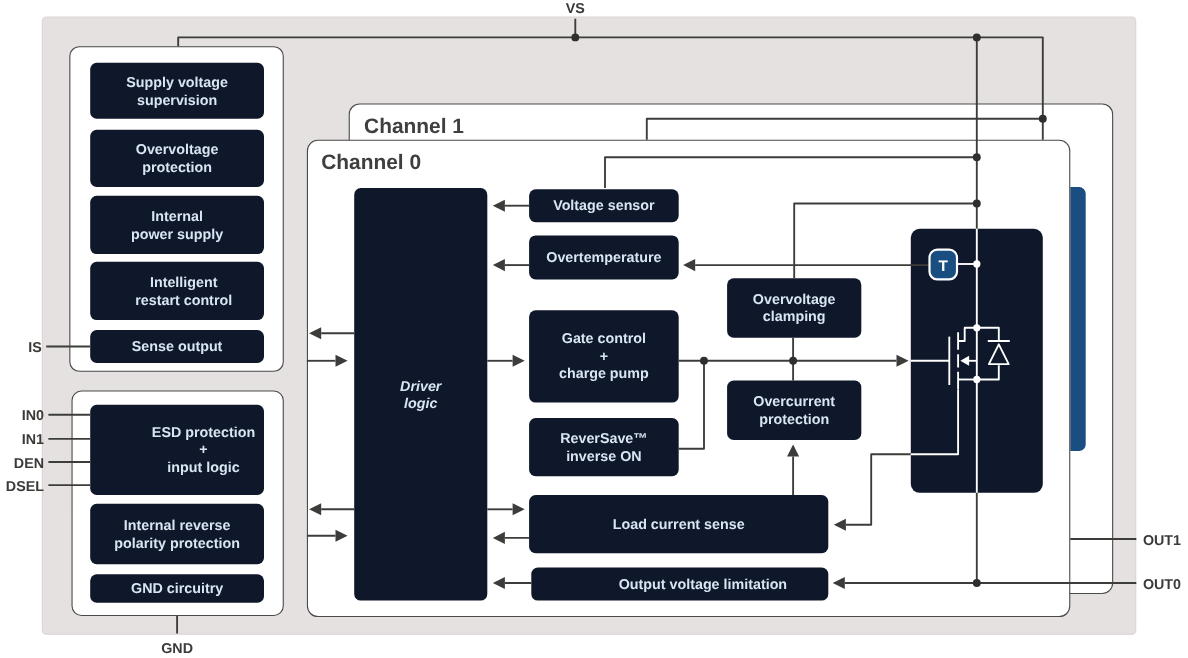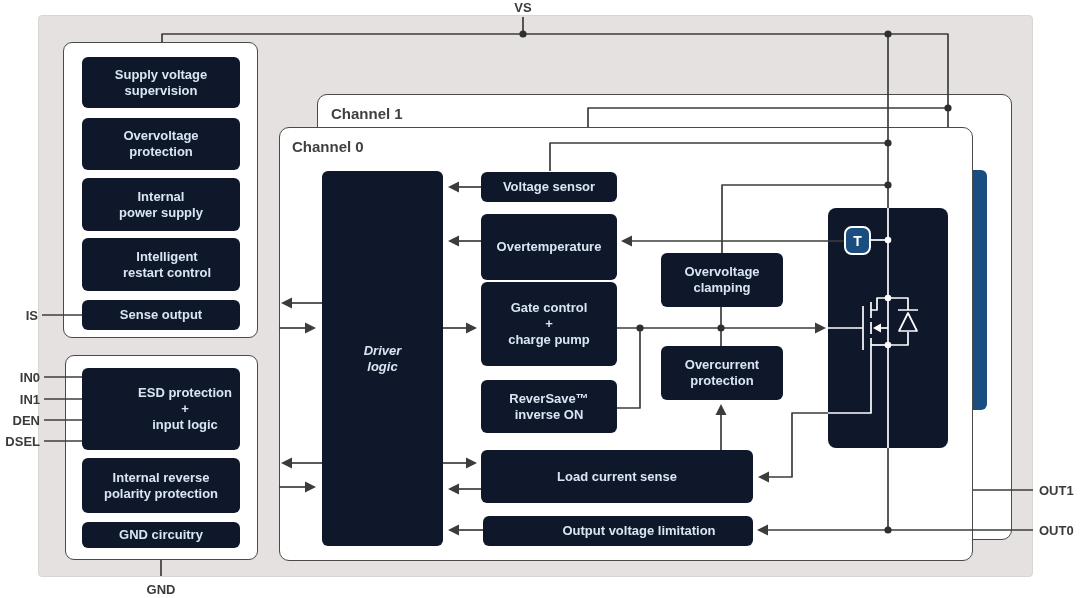--- a/index.html
+++ b/index.html
@@ -2,21 +2,21 @@
 <html><head>
 <meta charset="utf-8">
 <style>
   html,body{margin:0;padding:0;background:#fff;font-family:"Liberation Sans","DejaVu Sans",sans-serif;}
   #canvas{position:relative;width:1080px;height:598px;background:#fff;overflow:hidden;}
   .abs{position:absolute;}
   .gray{background:#e4e1e0;border:1px solid #d8d5d3;border-radius:4px;}
   .wbox{background:#fff;border:1.6px solid #4a4a49;border-radius:9px;box-sizing:border-box;}
   .blk{background:#0f172a;border-radius:6px;color:#d9e6f2;display:flex;align-items:center;justify-content:center;
        text-align:center;font-size:13px;font-weight:600;line-height:1.22;white-space:pre-line;box-sizing:border-box;}
-  .chlabel{font-size:15px;font-weight:600;color:#3f3f3e;}
+  .chlabel{font-size:19px;font-weight:600;color:#3f3f3e;}
   .pin{font-size:13px;font-weight:700;color:#3a3a39;}
   .r{text-align:right;}
   .c{text-align:center;}
   svg.wires{position:absolute;left:0;top:0;pointer-events:none;}
 </style>
 </head>
 <body>
 
 <div id="canvas">
 
@@ -45,21 +45,21 @@
   <div class="abs chlabel" style="left:331px;top:105px;">Channel 1</div>
 
   <div class="abs" style="left:973px;top:170px;width:14px;height:240px;background:#1a4e80;border-radius:0 6px 6px 0;"></div>
 
   <div class="abs wbox" style="left:279px;top:127px;width:694px;height:434px;border-radius:10px;"></div>
   <div class="abs chlabel" style="left:292px;top:138px;">Channel 0</div>
 
   <div class="abs blk" style="left:322px;top:171px;width:121px;height:375px;font-style:italic;">Driver
 logic</div>
   <div class="abs blk" style="left:481px;top:172px;width:136px;height:30px;">Voltage sensor</div>
-  <div class="abs blk" style="left:481px;top:214px;width:136px;height:66px;">Overtemperature</div>
+  <div class="abs blk" style="left:481px;top:214px;width:136px;height:40px;">Overtemperature</div>
   <div class="abs blk" style="left:481px;top:282px;width:136px;height:84px;">Gate control
 +
 charge pump</div>
   <div class="abs blk" style="left:481px;top:380px;width:136px;height:53px;">ReverSave™
 inverse ON</div>
   <div class="abs blk" style="left:481px;top:450px;width:272px;height:53px;">Load current sense</div>
   <div class="abs blk" style="left:483px;top:516px;width:270px;height:30px;padding-left:42px;">Output voltage limitation</div>
   <div class="abs blk" style="left:661px;top:253px;width:122px;height:54px;">Overvoltage
 clamping</div>
   <div class="abs blk" style="left:661px;top:346px;width:122px;height:54px;">Overcurrent

